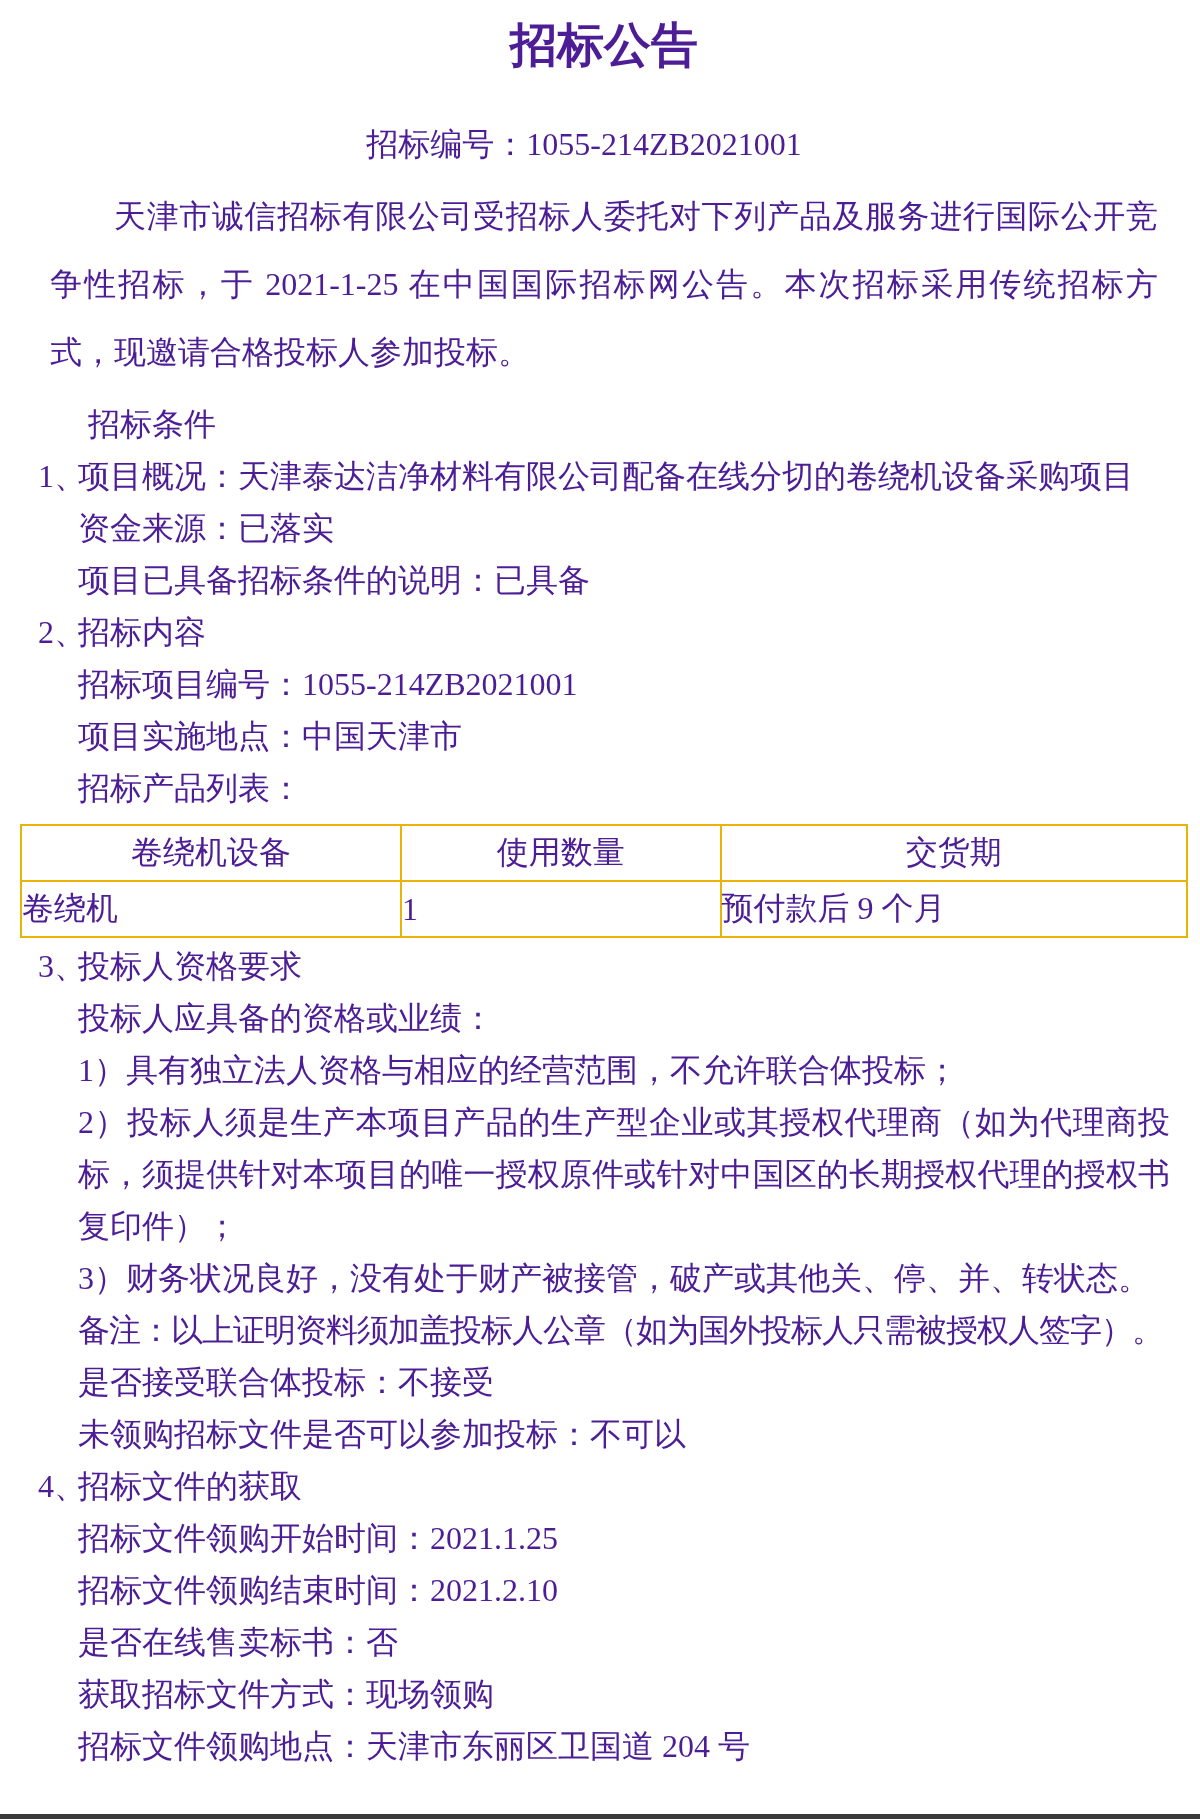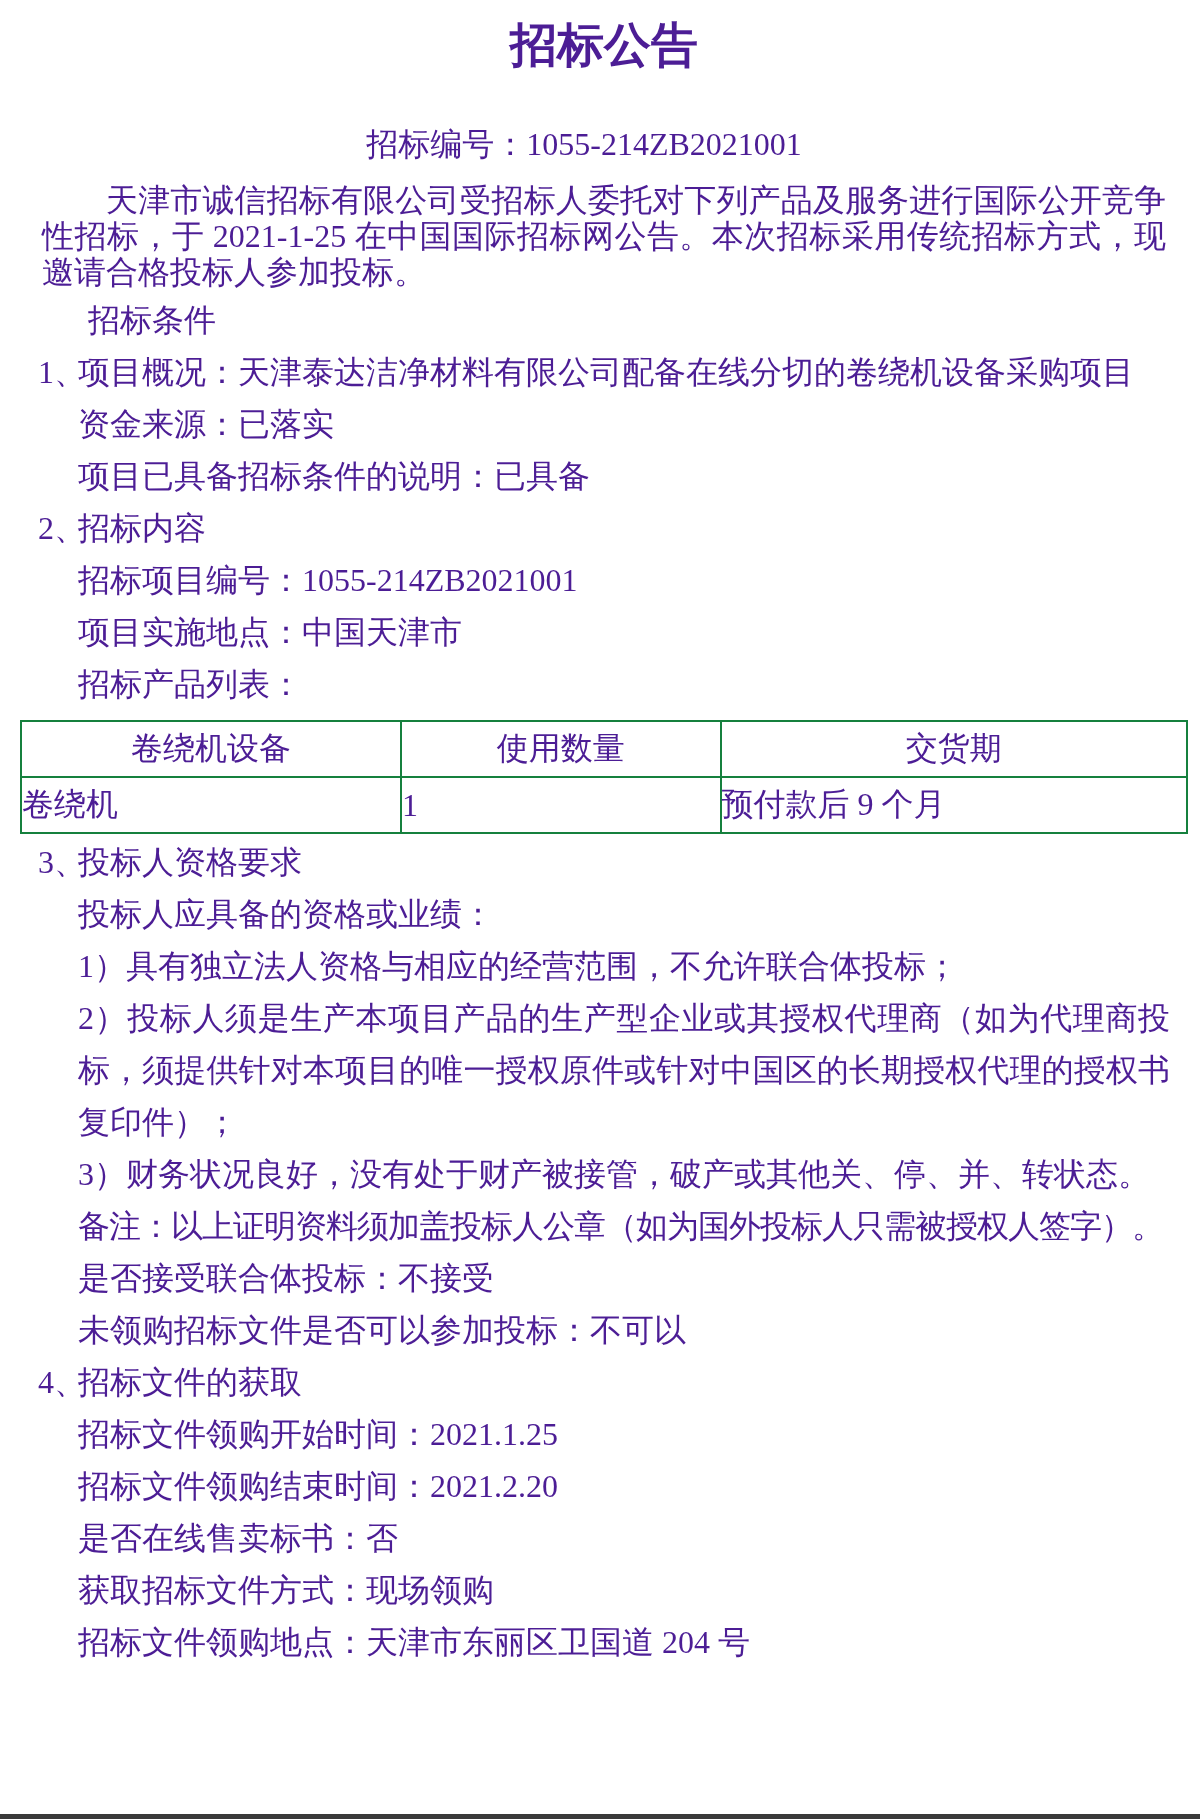--- a/index.html
+++ b/index.html
@@ -23,42 +23,42 @@
     margin: 6px 0 42px 0;
   }
   .ref-line {
     text-align: center;
     padding-right: 40px;
     line-height: 52px;
     margin-bottom: 12px;
     white-space: nowrap;
   }
   .intro {
-    margin: 4px;
+    margin: 12px;
     text-indent: 64px;
-    line-height: 36px;
+    line-height: 68px;
     text-align: justify;
   }
   .line { line-height: 52px; }
   .just { text-align: justify; }
   .indent { margin-left: 40px; }     
   .cond   { margin-left: 50px; }     
   .item   { margin-left: 40px; position: relative; }
   .item .marker { position: absolute; left: -40px; top: 0; }
   .compact { letter-spacing: -1px; }
   table.products {
     width: calc(100% + 36px);
     margin-left: -18px;
     margin-top: 10px;
     margin-bottom: 2px;
     border-collapse: collapse;
     table-layout: fixed;
   }
   table.products th, table.products td {
-    border: 2px solid #15803d;
+    border: 2px solid #eab308;
     vertical-align: middle;
     height: 54px;
     padding: 0;
     font-weight: normal;
     font-size: 32px;
     font-family: "Liberation Serif", "DejaVu Serif", serif;
   }
   .col-1 { width: 32.6%; }
   .col-2 { width: 27.4%; }
   .col-3 { width: 40%; }
@@ -134,20 +134,20 @@
     <div class="line indent compact">备注：以上证明资料须加盖投标人公章（如为国外投标人只需被授权人签字）。</div>
     <div class="line indent">是否接受联合体投标：不接受</div>
     <div class="line indent">未领购招标文件是否可以参加投标：不可以</div>
   </div>
 
   <div>
     <div class="line item">
       <span class="marker">4、</span><span>招标文件的获取</span>
     </div>
     <div class="line indent">招标文件领购开始时间：2021.1.25</div>
-    <div class="line indent">招标文件领购结束时间：2021.2.20</div>
+    <div class="line indent">招标文件领购结束时间：2021.2.10</div>
     <div class="line indent">是否在线售卖标书：否</div>
     <div class="line indent">获取招标文件方式：现场领购</div>
     <div class="line indent">招标文件领购地点：天津市东丽区卫国道 204 号</div>
   </div>
 
   <div class="scan-edge"></div>
 </div>
 
 </body></html>

